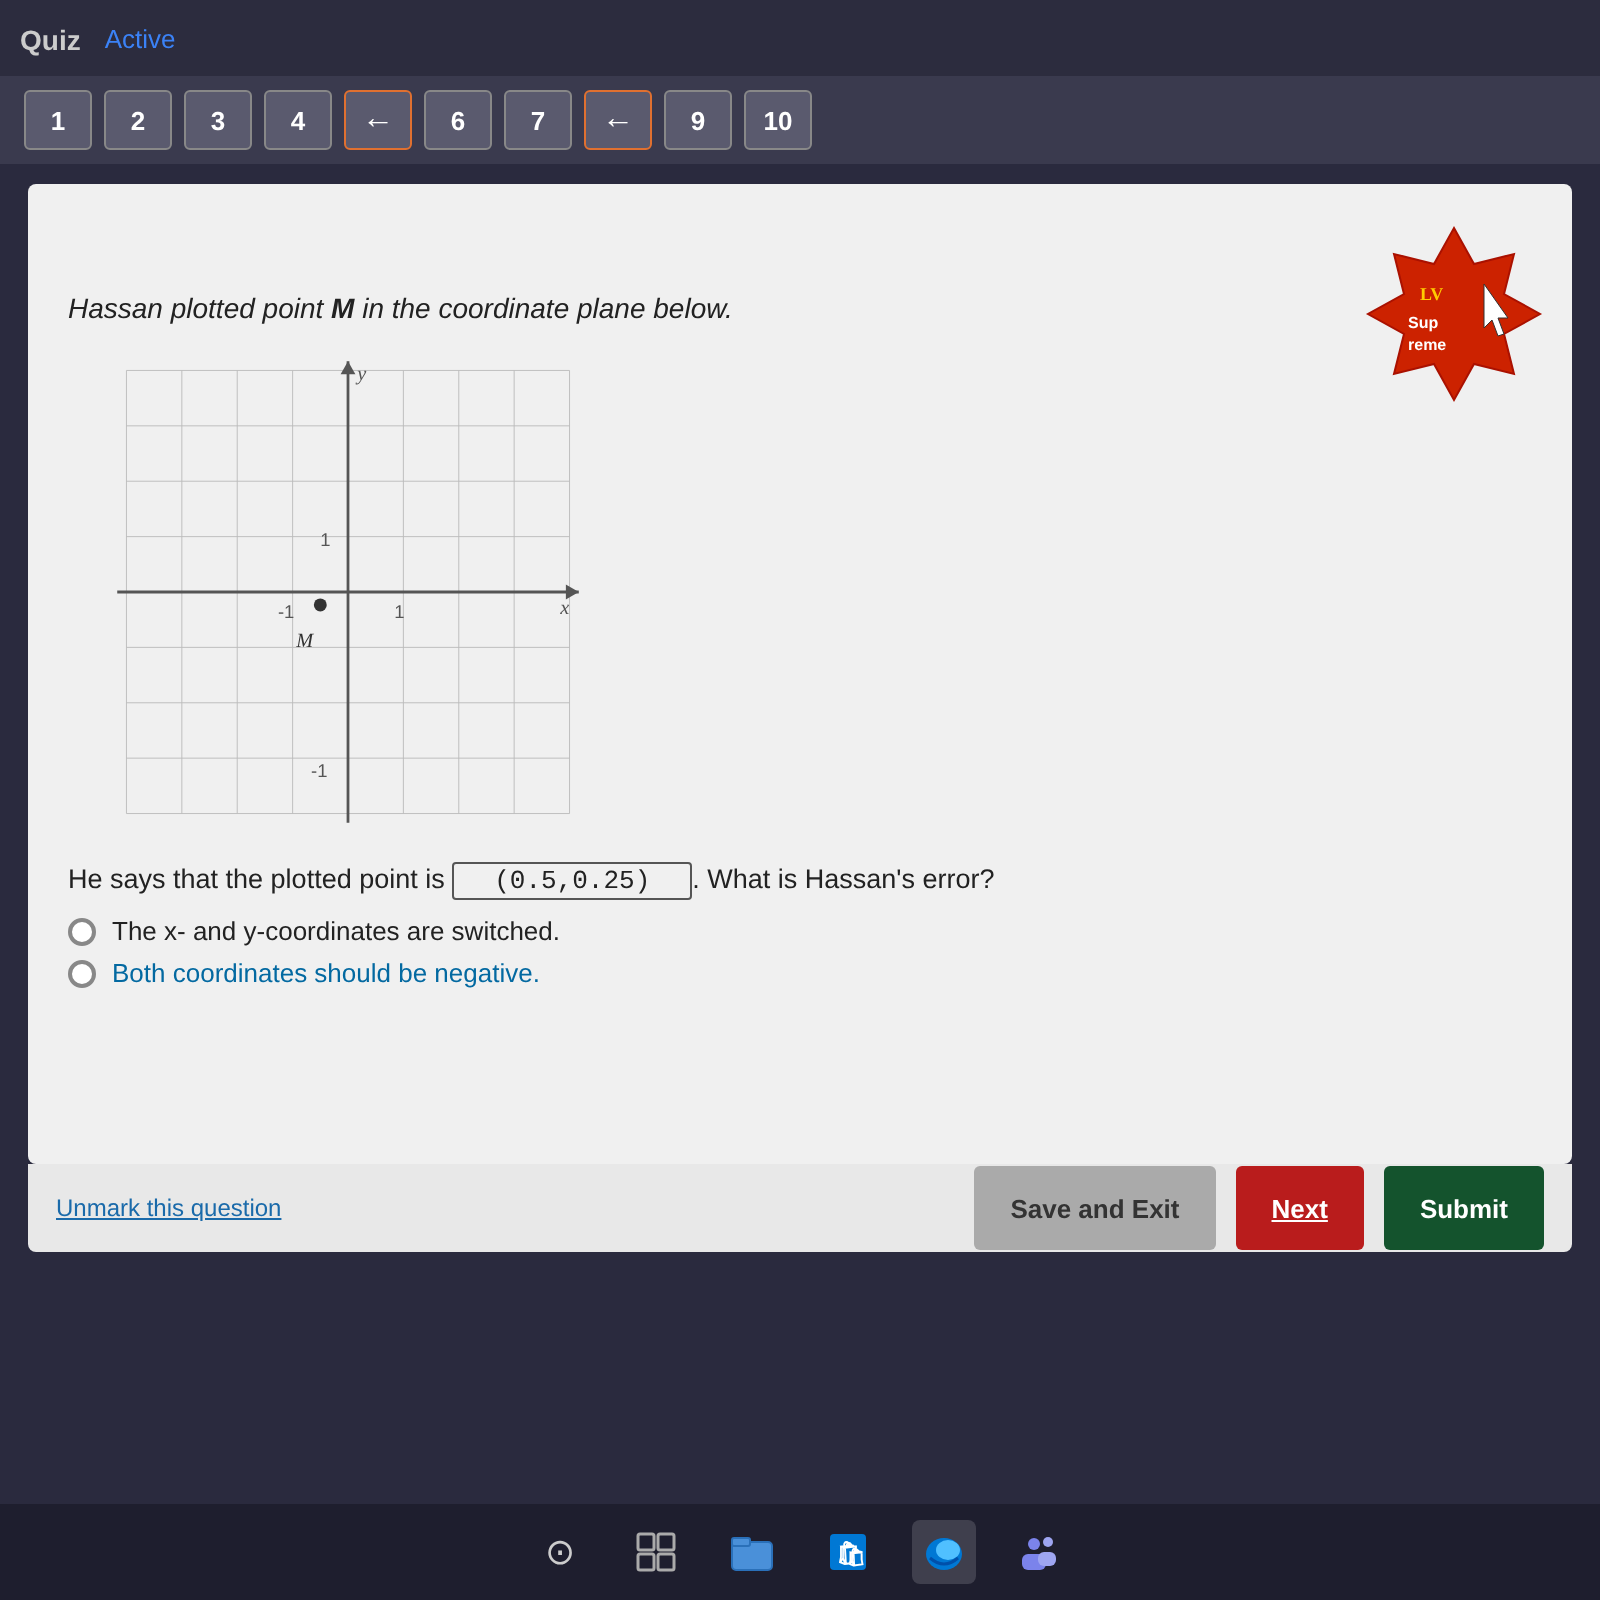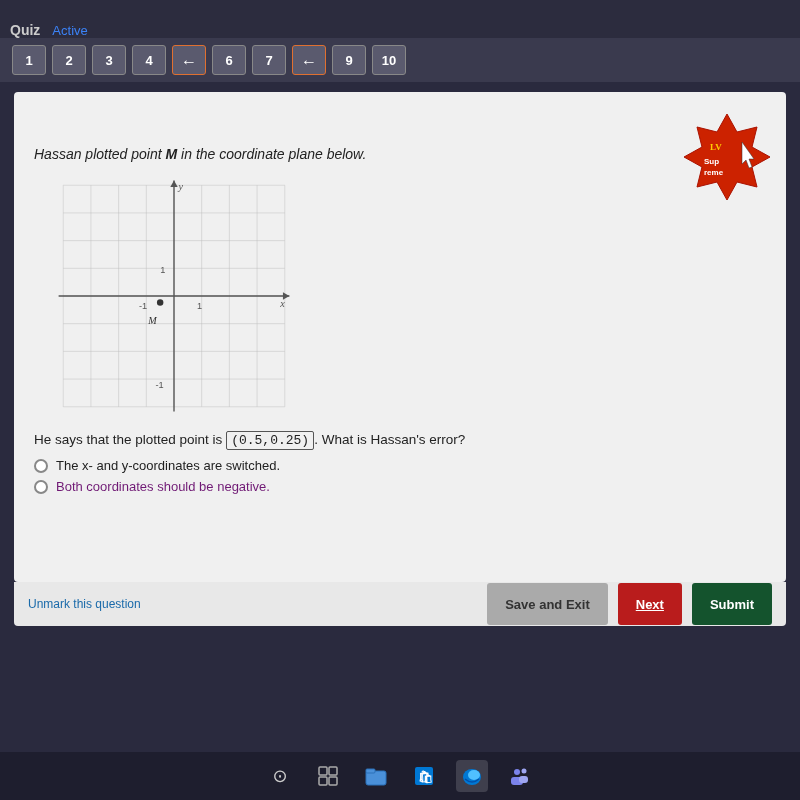--- a/index.html
+++ b/index.html
@@ -10,22 +10,22 @@
       font-family: Arial, sans-serif;
       overflow: hidden;
       position: relative;
     }
 
     
     .top-bar {
       background: #2c2c3e;
       height: 38px;
       display: flex;
-      align-items: flex-end;
-      padding: 0 10px;
+      align-items: flex-start;
+      padding: 12px 10px;
       gap: 8px;
     }
     .top-bar-title {
       color: #ccc;
       font-size: 14px;
       font-weight: bold;
       margin-right: 4px;
     }
     .top-bar-status {
       color: #3b82f6;
@@ -104,21 +104,21 @@
       margin-top: 10px;
     }
     .answer-text {
       font-size: 13.5px;
       color: #222;
       margin-bottom: 10px;
     }
     .answer-text .coords {
       font-family: 'Courier New', monospace;
       border: 1px solid #555;
-      padding: 1px 4px;
+      padding: 1px 20px;
       border-radius: 2px;
       font-size: 13px;
     }
 
     .option-row {
       display: flex;
       align-items: center;
       gap: 8px;
       margin-bottom: 6px;
     }
@@ -129,37 +129,38 @@
       border: 2px solid #888;
       background: #fff;
       flex-shrink: 0;
     }
     .option-label {
       font-size: 13px;
       color: #222;
     }
     .option-label-faded {
       font-size: 13px;
-      color: #701a75;
+      color: #0369a1;
     }
 
     
     .action-bar {
       background: #e8e8e8;
       height: 44px;
       display: flex;
       align-items: center;
       padding: 0 14px;
       gap: 10px;
       margin: 0 14px;
       border-radius: 0 0 4px 4px;
     }
     .unmark-link {
       color: #1a6aaa;
       font-size: 12px;
+      text-decoration: underline;
       cursor: pointer;
       flex: 1;
     }
     .action-btn {
       height: 42px;
       padding: 0 18px;
       border: none;
       border-radius: 3px;
       font-size: 13px;
       font-weight: bold;

